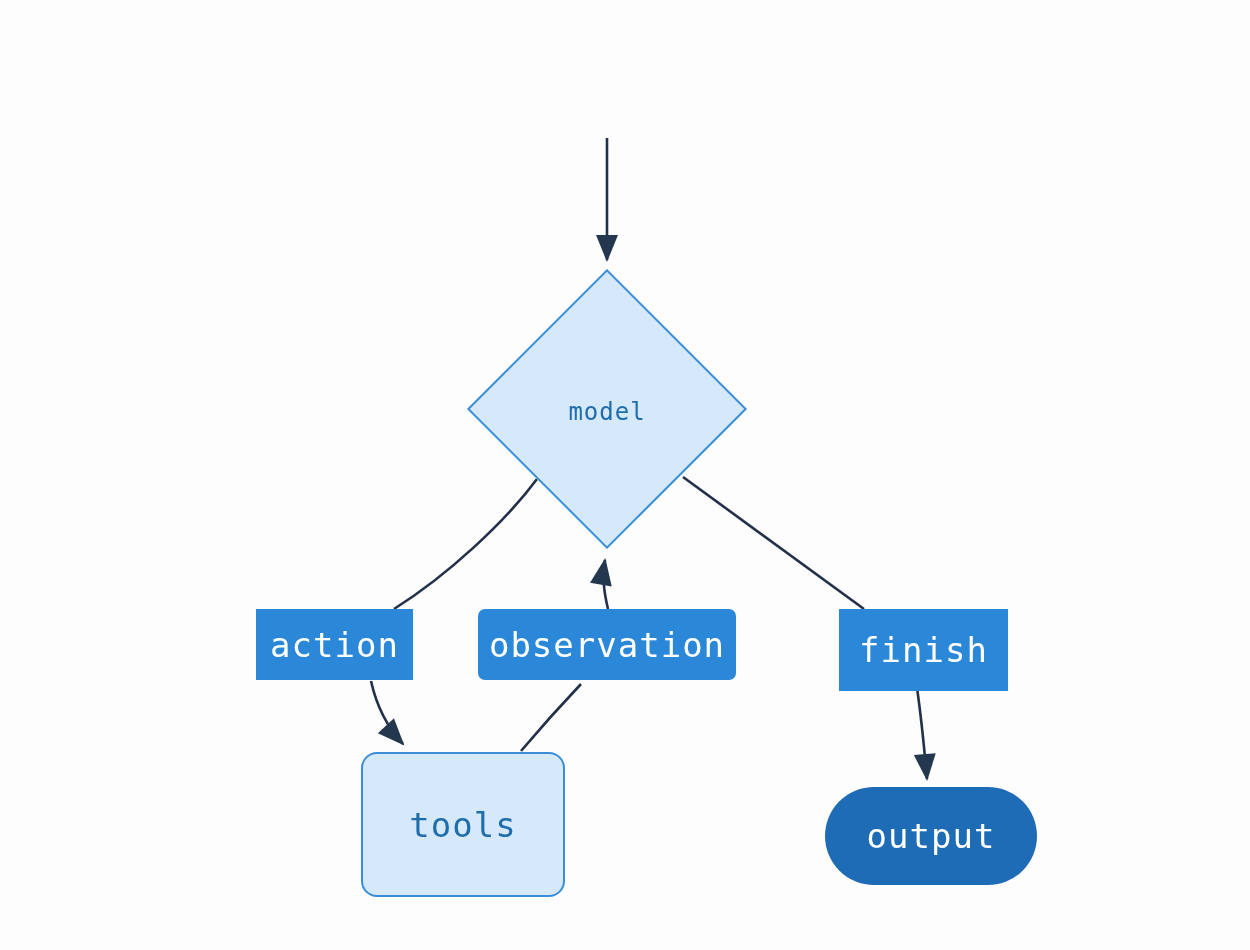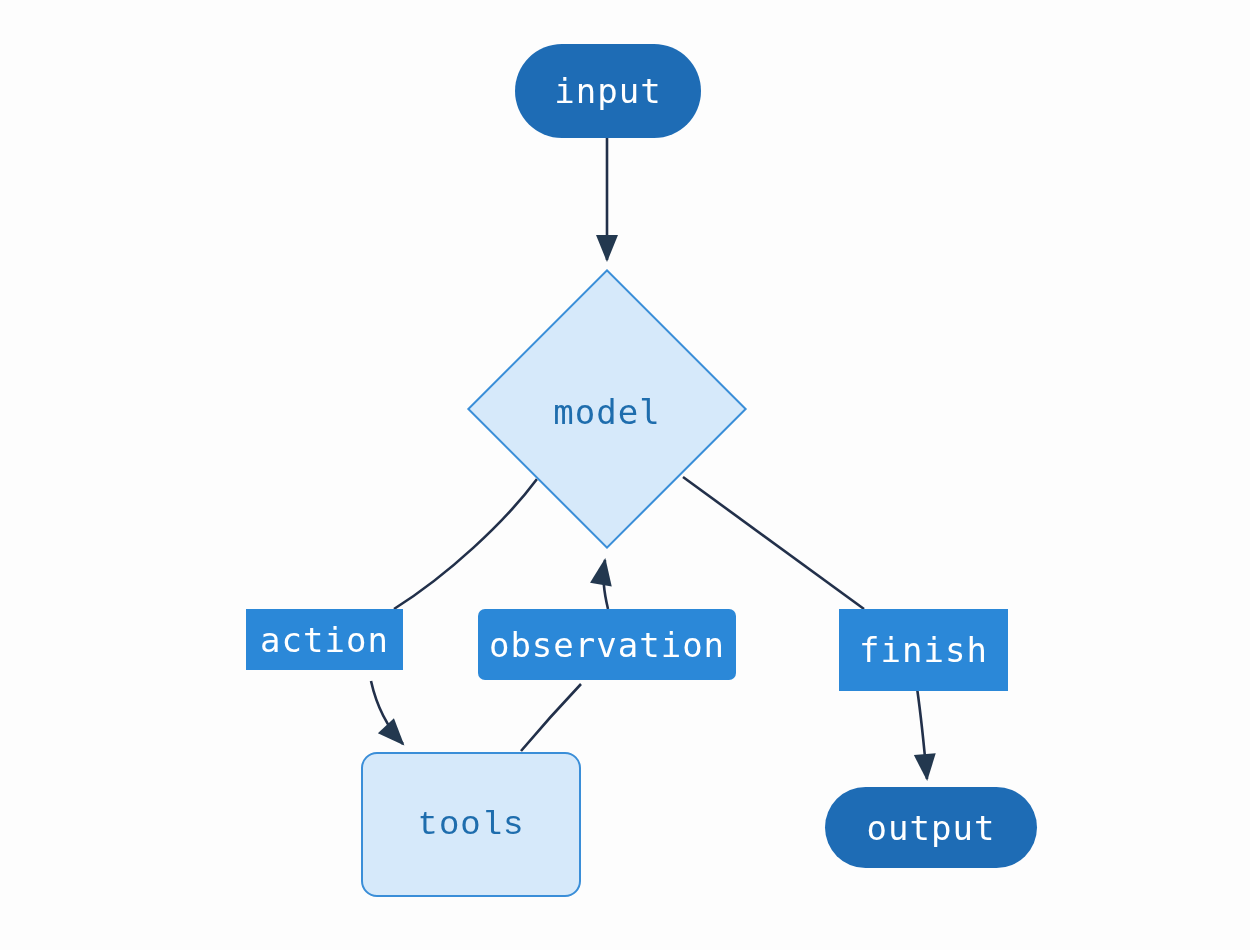--- a/index.html
+++ b/index.html
@@ -69,30 +69,30 @@
     border: 2px solid var(--node-light-border);
     box-sizing: border-box;
     transform: rotate(45deg);
   }
   .diamond-label {
     position: absolute;
     z-index: 3;
     left: 607px; top: 412px;
     transform: translate(-50%, -50%);
     color: var(--text-blue);
-    font-size: 34px;
+    font-size: 24px;
     letter-spacing: 1px;
   }
   
   .n-input  { left: 515px; top: 44px;  width: 186px; height: 94px; }
-  .n-action { left: 246px; top: 609px; width: 157px; height: 61px; }
+  .n-action { left: 256px; top: 609px; width: 157px; height: 71px; }
   .n-observation { left: 478px; top: 609px; width: 258px; height: 71px; border-radius: 7px; }
   .n-finish { left: 839px; top: 609px; width: 169px; height: 82px; }
-  .n-tools  { left: 361px; top: 752px; width: 220px; height: 145px; font-family: Liberation Mono, monospace; }
-  .n-output { left: 825px; top: 787px; width: 212px; height: 81px; }
+  .n-tools  { left: 361px; top: 752px; width: 204px; height: 145px; }
+  .n-output { left: 825px; top: 787px; width: 212px; height: 98px; }
 </style>
 </head>
 <body>
 
 <div class="canvas">
 
   <svg class="edges-layer" width="1250" height="950" viewBox="0 0 1250 950">
     <defs>
       <marker id="arrow" markerUnits="userSpaceOnUse" markerWidth="30" markerHeight="26" refX="26" refY="12" orient="auto">
         <path class="arrowhead-shape" d="M1,1 L28,12 L1,23 Z"></path>
@@ -100,23 +100,20 @@
     </defs>
     <path class="edge" d="M607,138 L607,260" marker-end="url(#arrow)"></path>
     <path class="edge" d="M537,479 C505,522 448,575 394,609"></path>
     <path class="edge" d="M683,477 L864,609"></path>
     <path class="edge" d="M608,609 C604,592 602,578 605,560" marker-end="url(#arrow)"></path>
     <path class="edge" d="M371,681 C377,708 388,728 403,744" marker-end="url(#arrow)"></path>
     <path class="edge" d="M521,751 C543,725 563,703 581,684"></path>
     <path class="edge" d="M916,681 C921,714 924,745 927,779" marker-end="url(#arrow)"></path>
   </svg>
 
-  <div class="node stadium n-input">
-    <span>input</span>
-  </div>
 
   <div class="diamond-shape"></div>
   <div class="diamond-label">model</div>
 
   <div class="node rect n-action">
     <span>action</span>
   </div>
 
   <div class="node rect n-observation">
     <span>observation</span>

